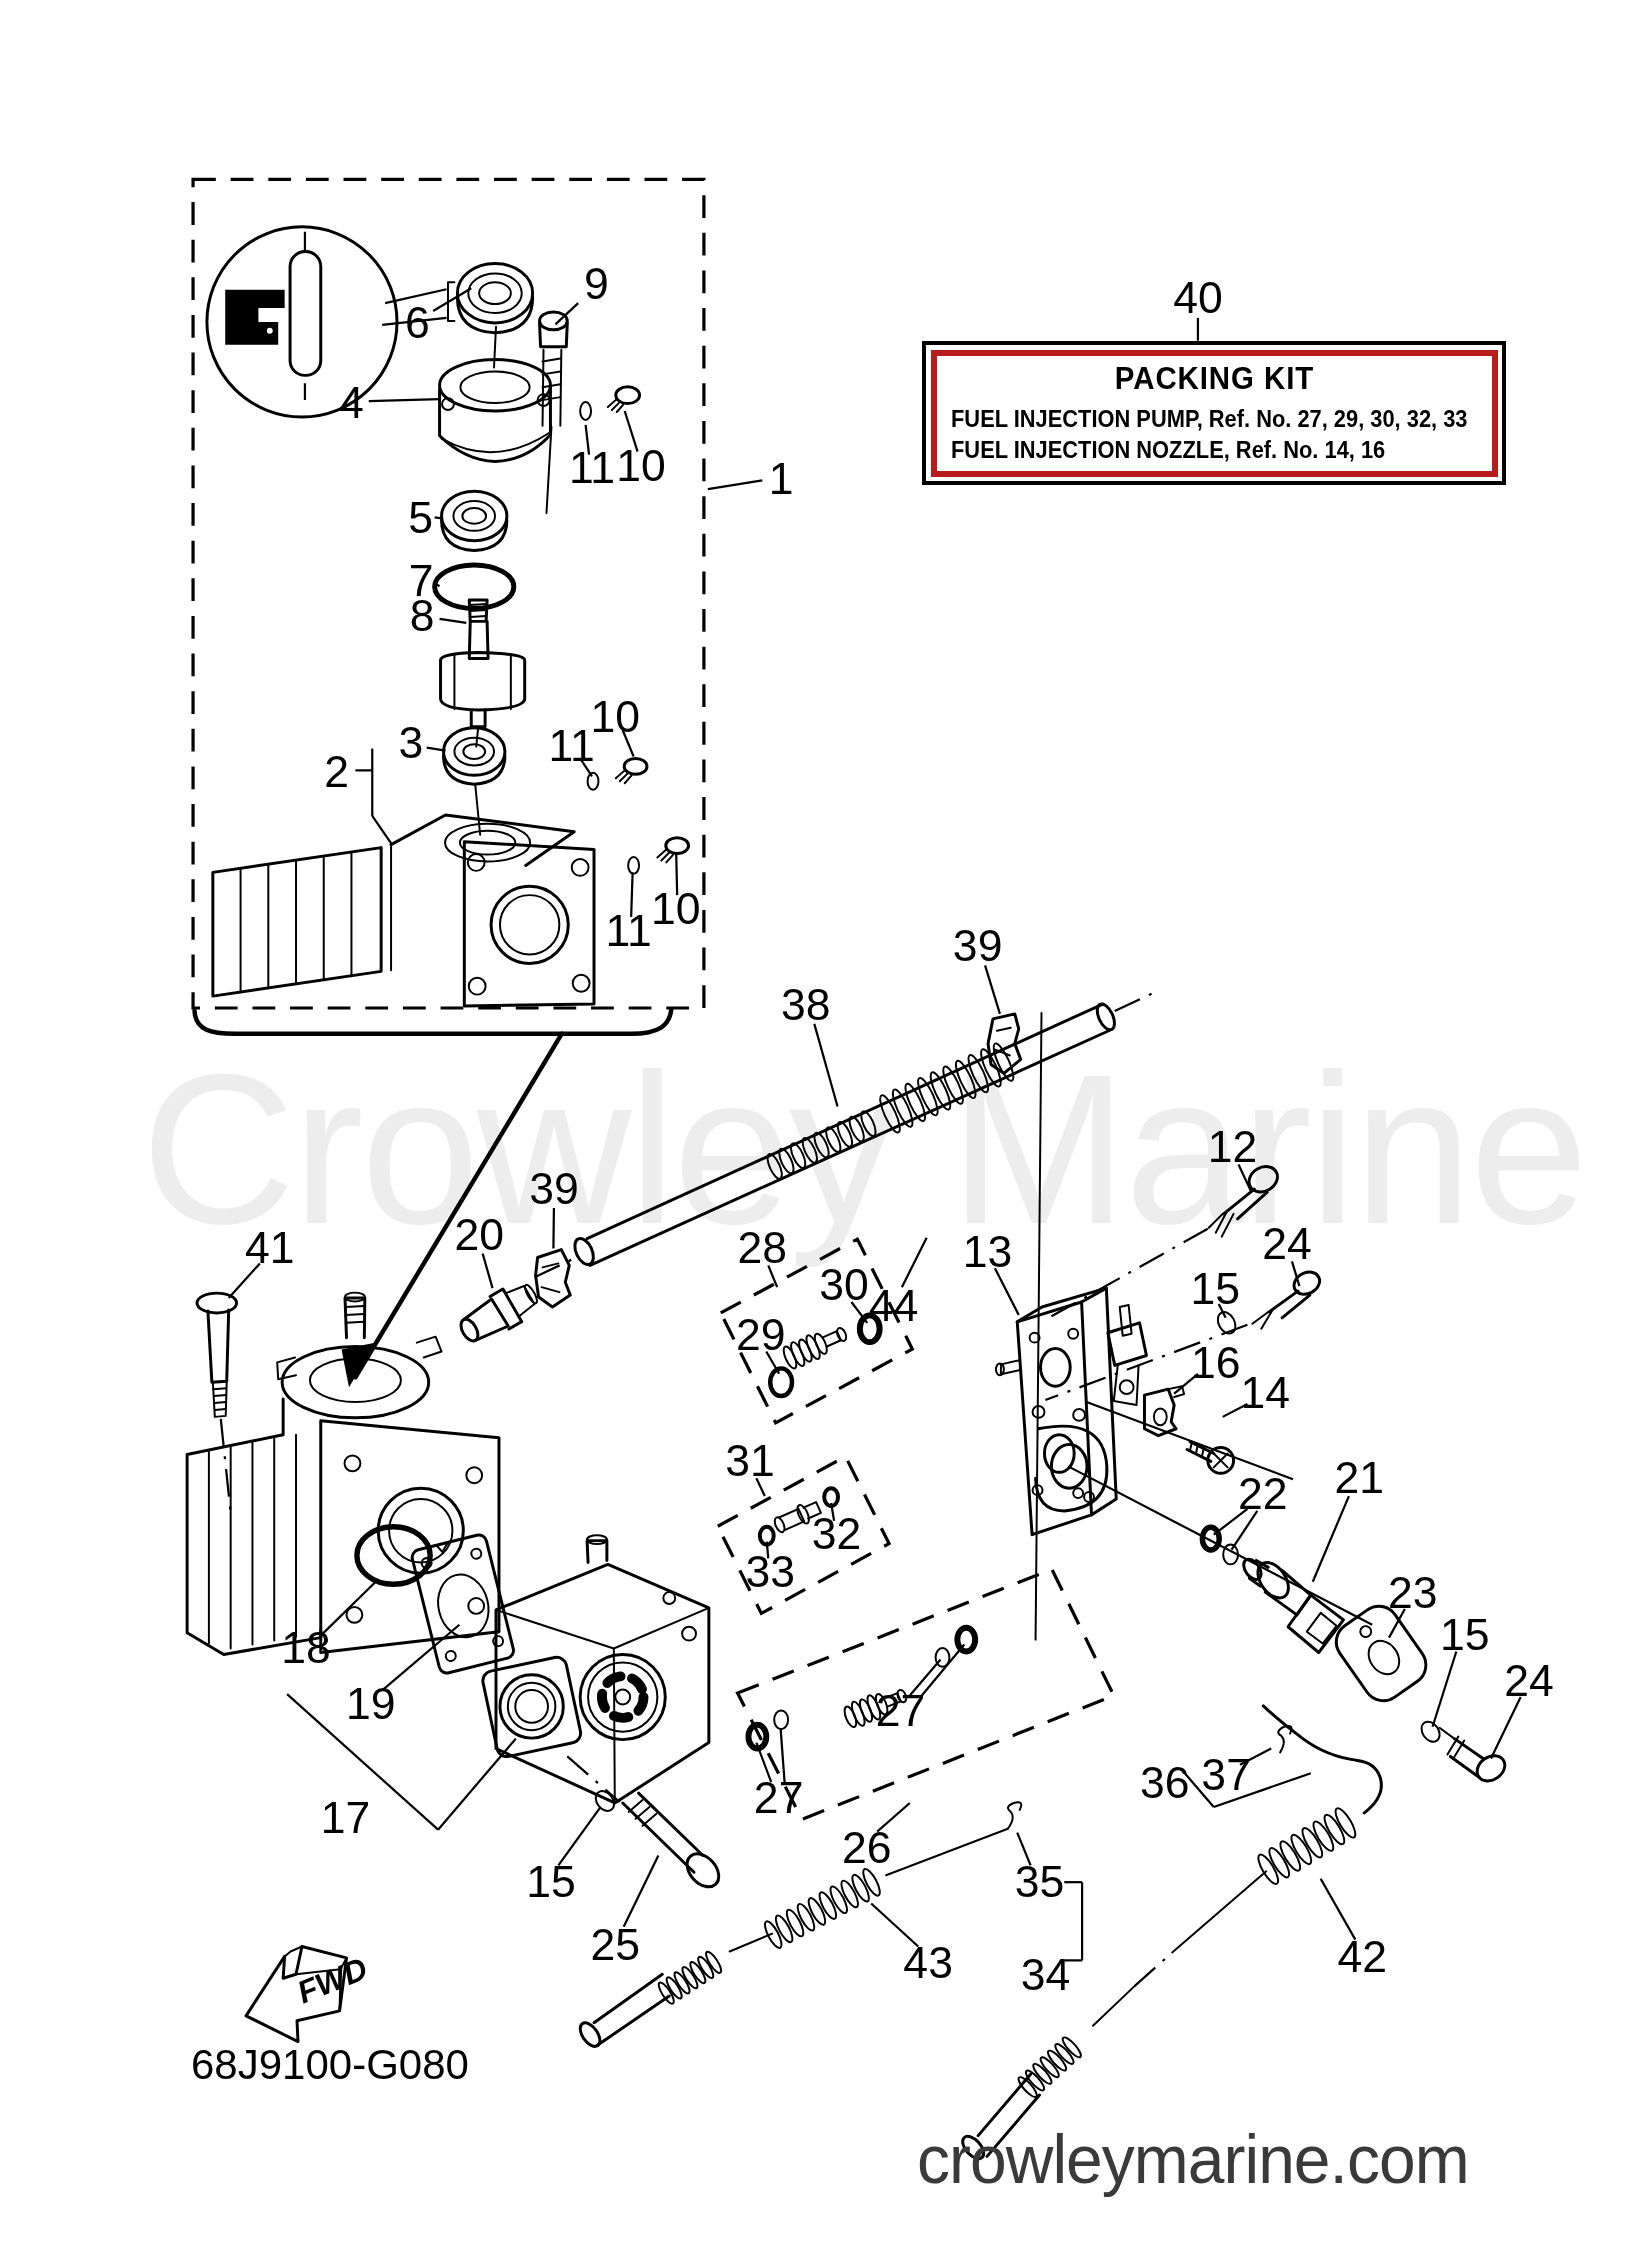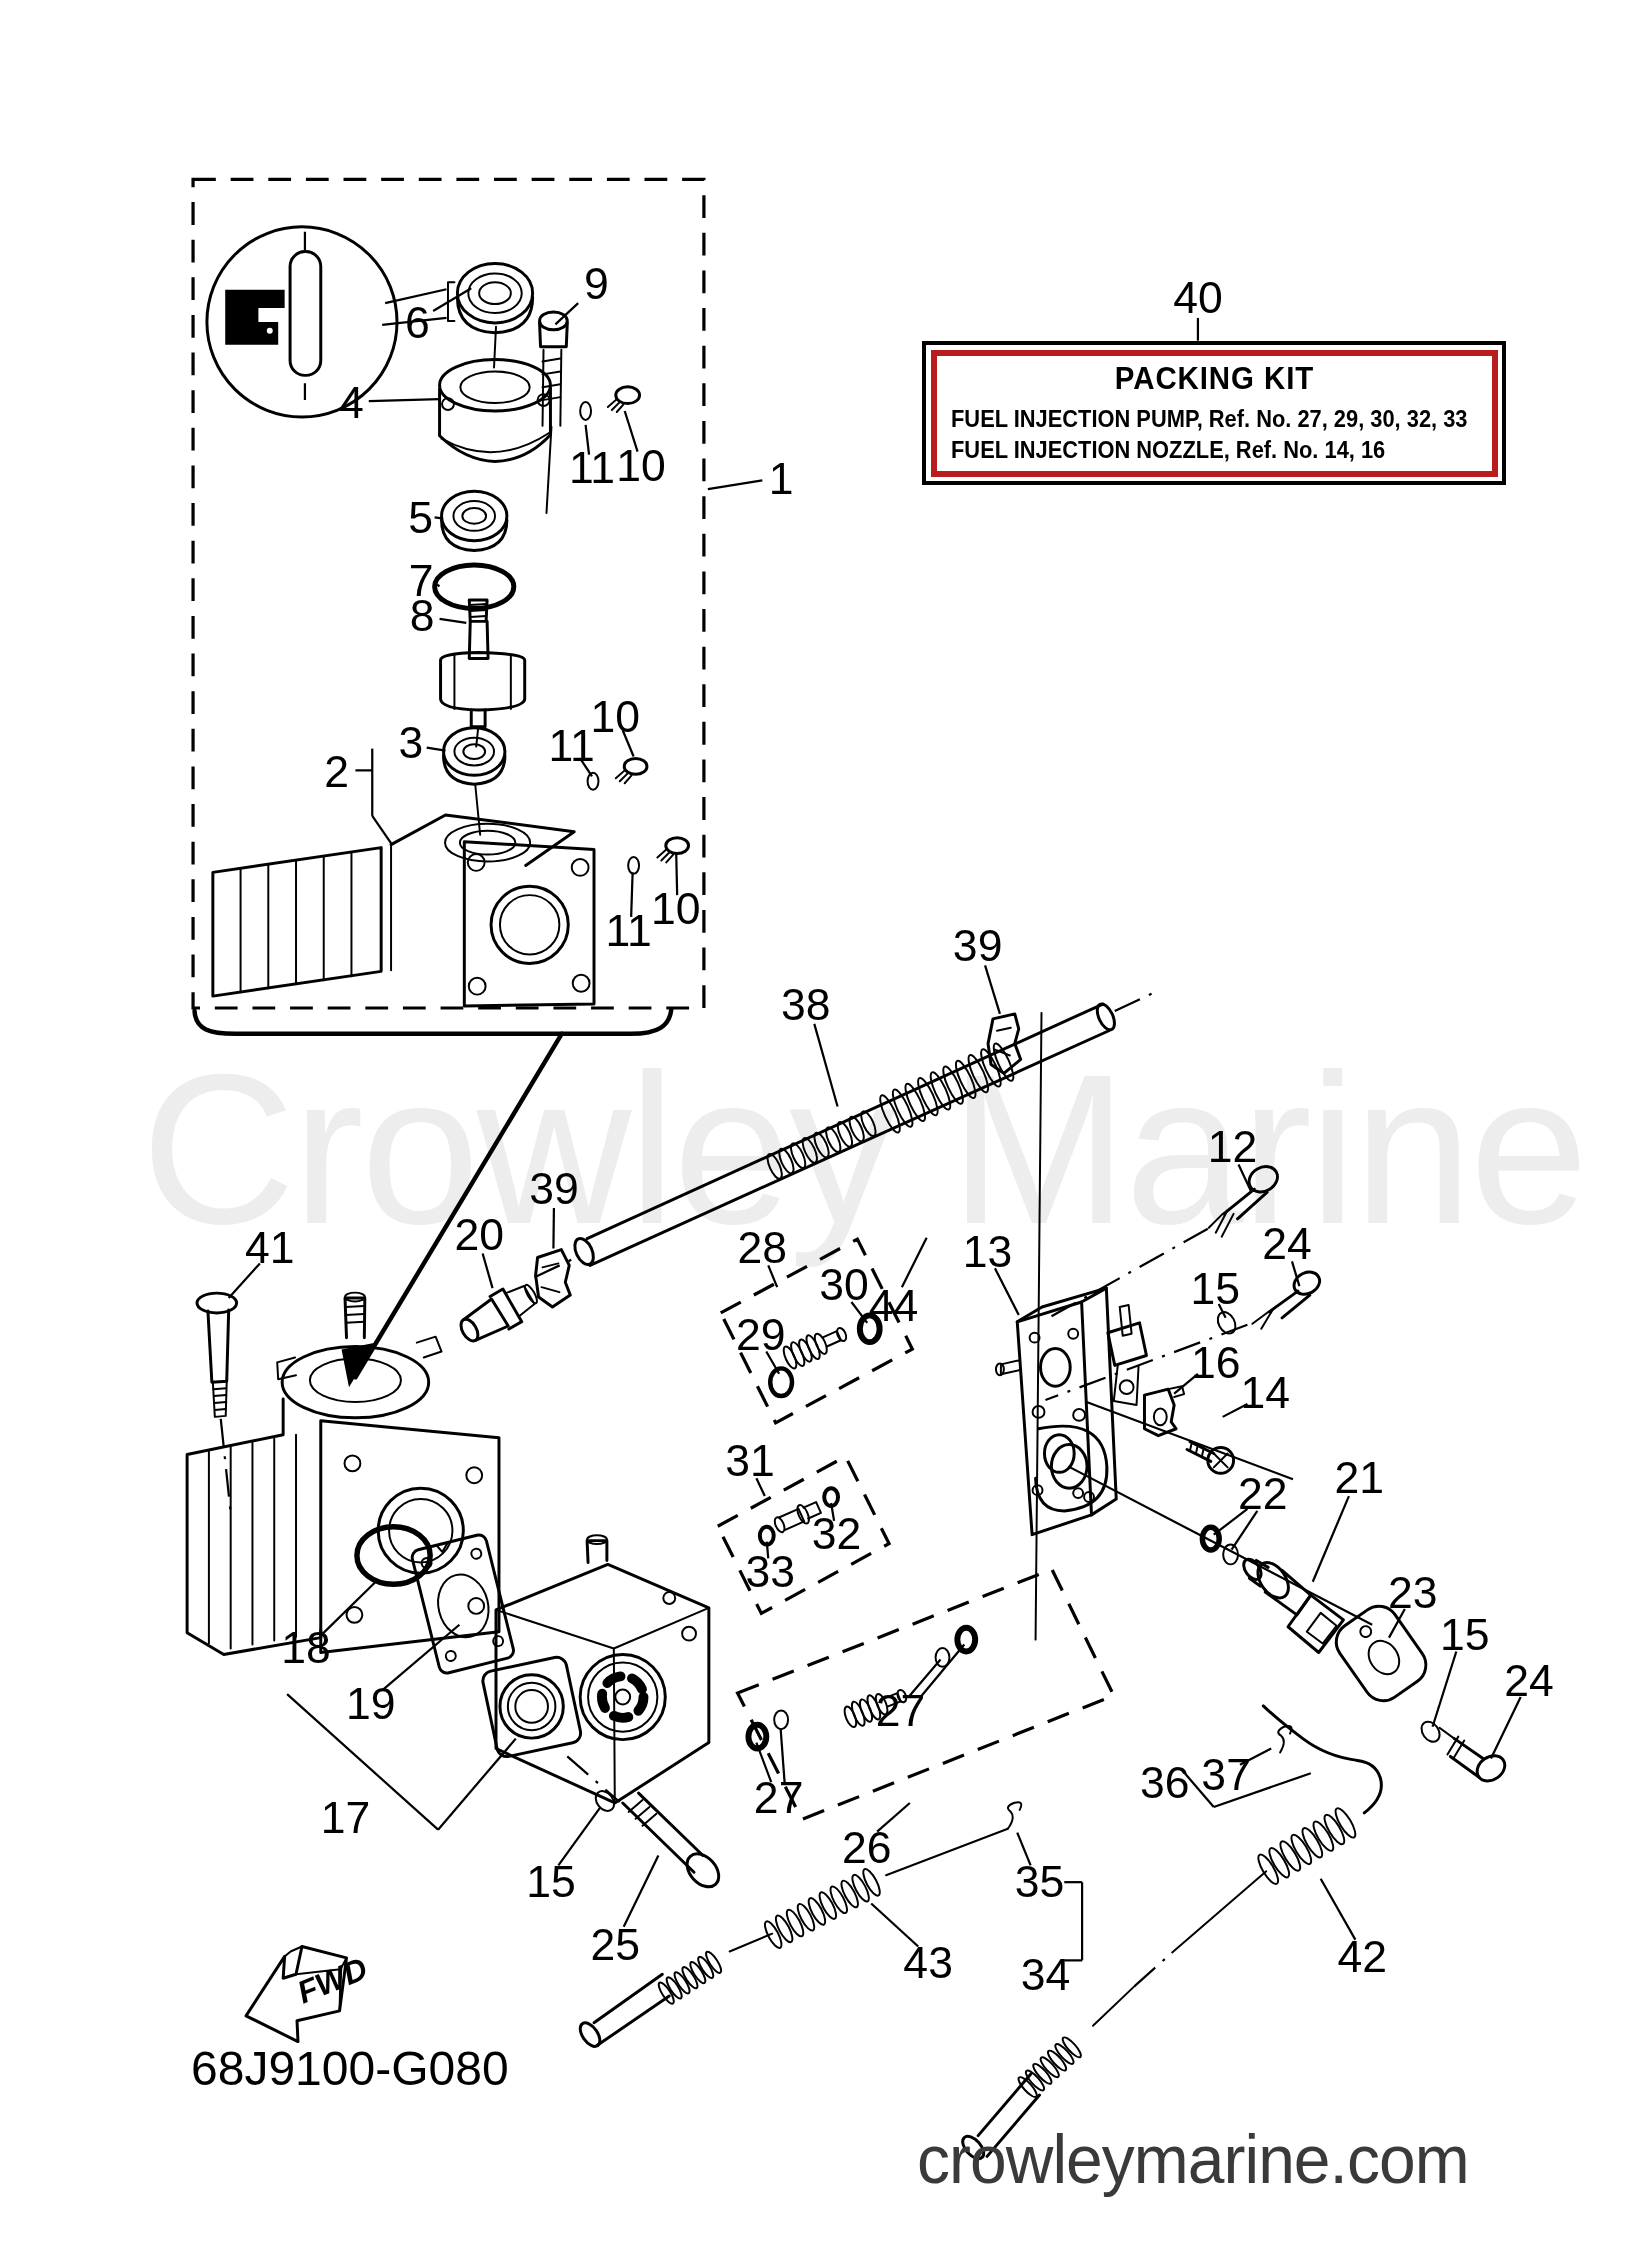--- a/index.html
+++ b/index.html
@@ -20,21 +20,21 @@
   text.callout{font-family:"Liberation Sans",sans-serif;font-size:90px;fill:#000;
         text-anchor:middle;}
   .pkbox{position:absolute;left:922px;top:341px;width:584px;height:144px;
         border:4px solid #000;background:#fff;z-index:3;box-sizing:border-box;padding:4.5px;}
   .pkinner{width:100%;height:100%;border:6px solid #b91c1c;box-sizing:border-box;
         display:flex;flex-direction:column;padding:4px 14px;}
   .pktitle{font-size:32px;font-weight:bold;text-align:center;letter-spacing:1px;
         transform:scaleX(.92);margin-bottom:7px;}
   .pkline{font-size:23px;font-weight:bold;white-space:nowrap;transform:scaleX(.95);
         transform-origin:left;line-height:1.35;}
-  .footer-code{position:absolute;left:191px;top:2041px;font-size:48px;color:#000;z-index:3;}
+  .footer-code{position:absolute;left:191px;top:2041px;font-size:42px;color:#000;z-index:3;}
   .footer-site{position:absolute;left:917px;top:2120px;font-size:68px;color:#3a3a3a;z-index:3;
         letter-spacing:-1px;transform:scaleX(.97);transform-origin:left;}
   .fwdtext{font-family:"Liberation Sans",sans-serif;font-size:64px;font-weight:bold;
         font-style:italic;fill:#000;}
 </style>
 </head>
 <body>
 
 <div class="page">
 

